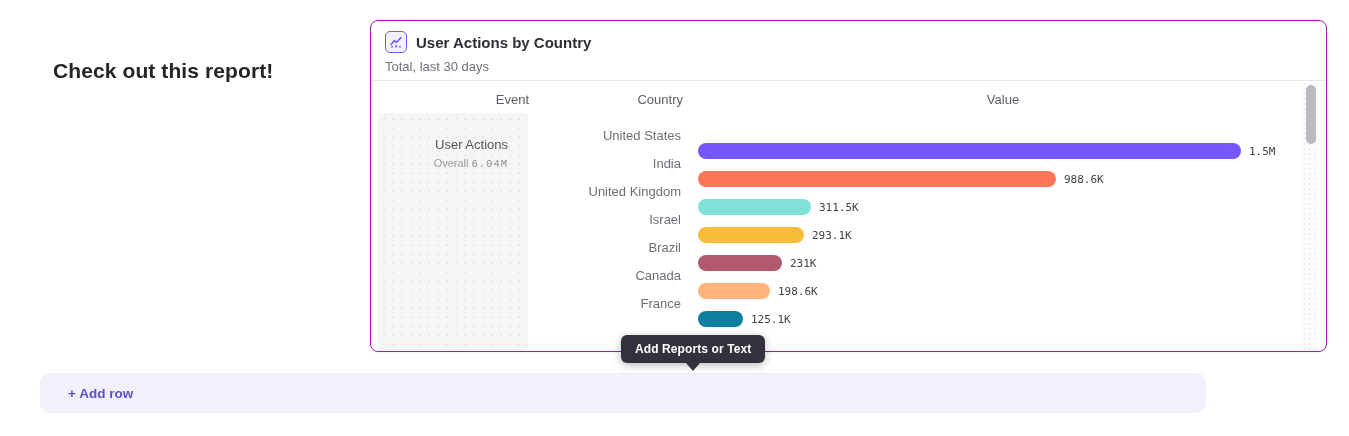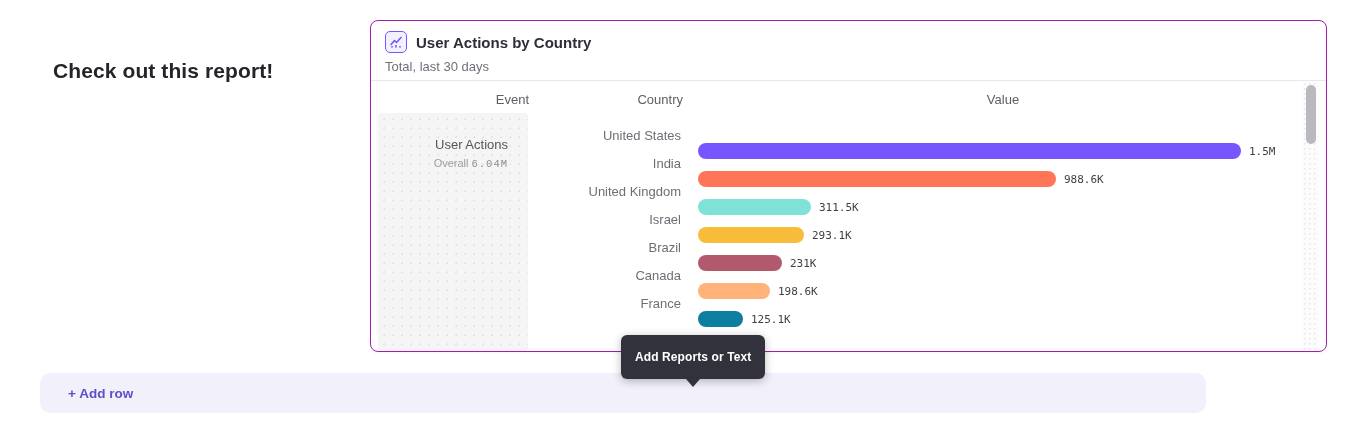--- a/index.html
+++ b/index.html
@@ -73,21 +73,21 @@
     background-image: radial-gradient(#ececef 1px, transparent 1px);
     background-size: 5px 5px; cursor: pointer;
   }
   .scroll-thumb {
     position: absolute; left: 4px; top: 4px; width: 10px; height: 59px;
     border-radius: 5px; background: #b9b9be;
   }
 
   
   .tooltip {
-    position: absolute; left: 621px; top: 335px; height: 44px; padding: 0 14px;
+    position: absolute; left: 621px; top: 335px; height: 28px; padding: 0 14px;
     background: #32323c; color: #ffffff; border-radius: 6px;
     font-size: 12px; font-weight: 700; letter-spacing: 0.1px;
     display: flex; align-items: center; justify-content: center;
     box-shadow: 0 2px 8px rgba(20,20,30,0.3); z-index: 20;
   }
   .tooltip-arrow {
     position: absolute; left: 50%; top: 100%; transform: translateX(-50%);
     width: 0; height: 0;
     border-left: 7px solid transparent; border-right: 7px solid transparent;
     border-top: 8px solid #32323c;

